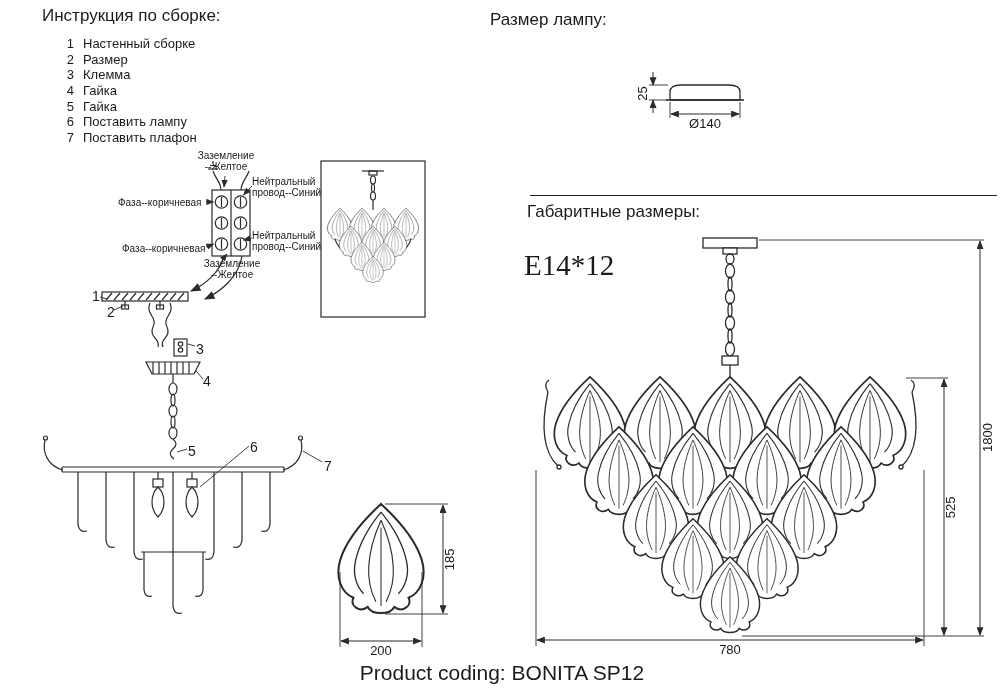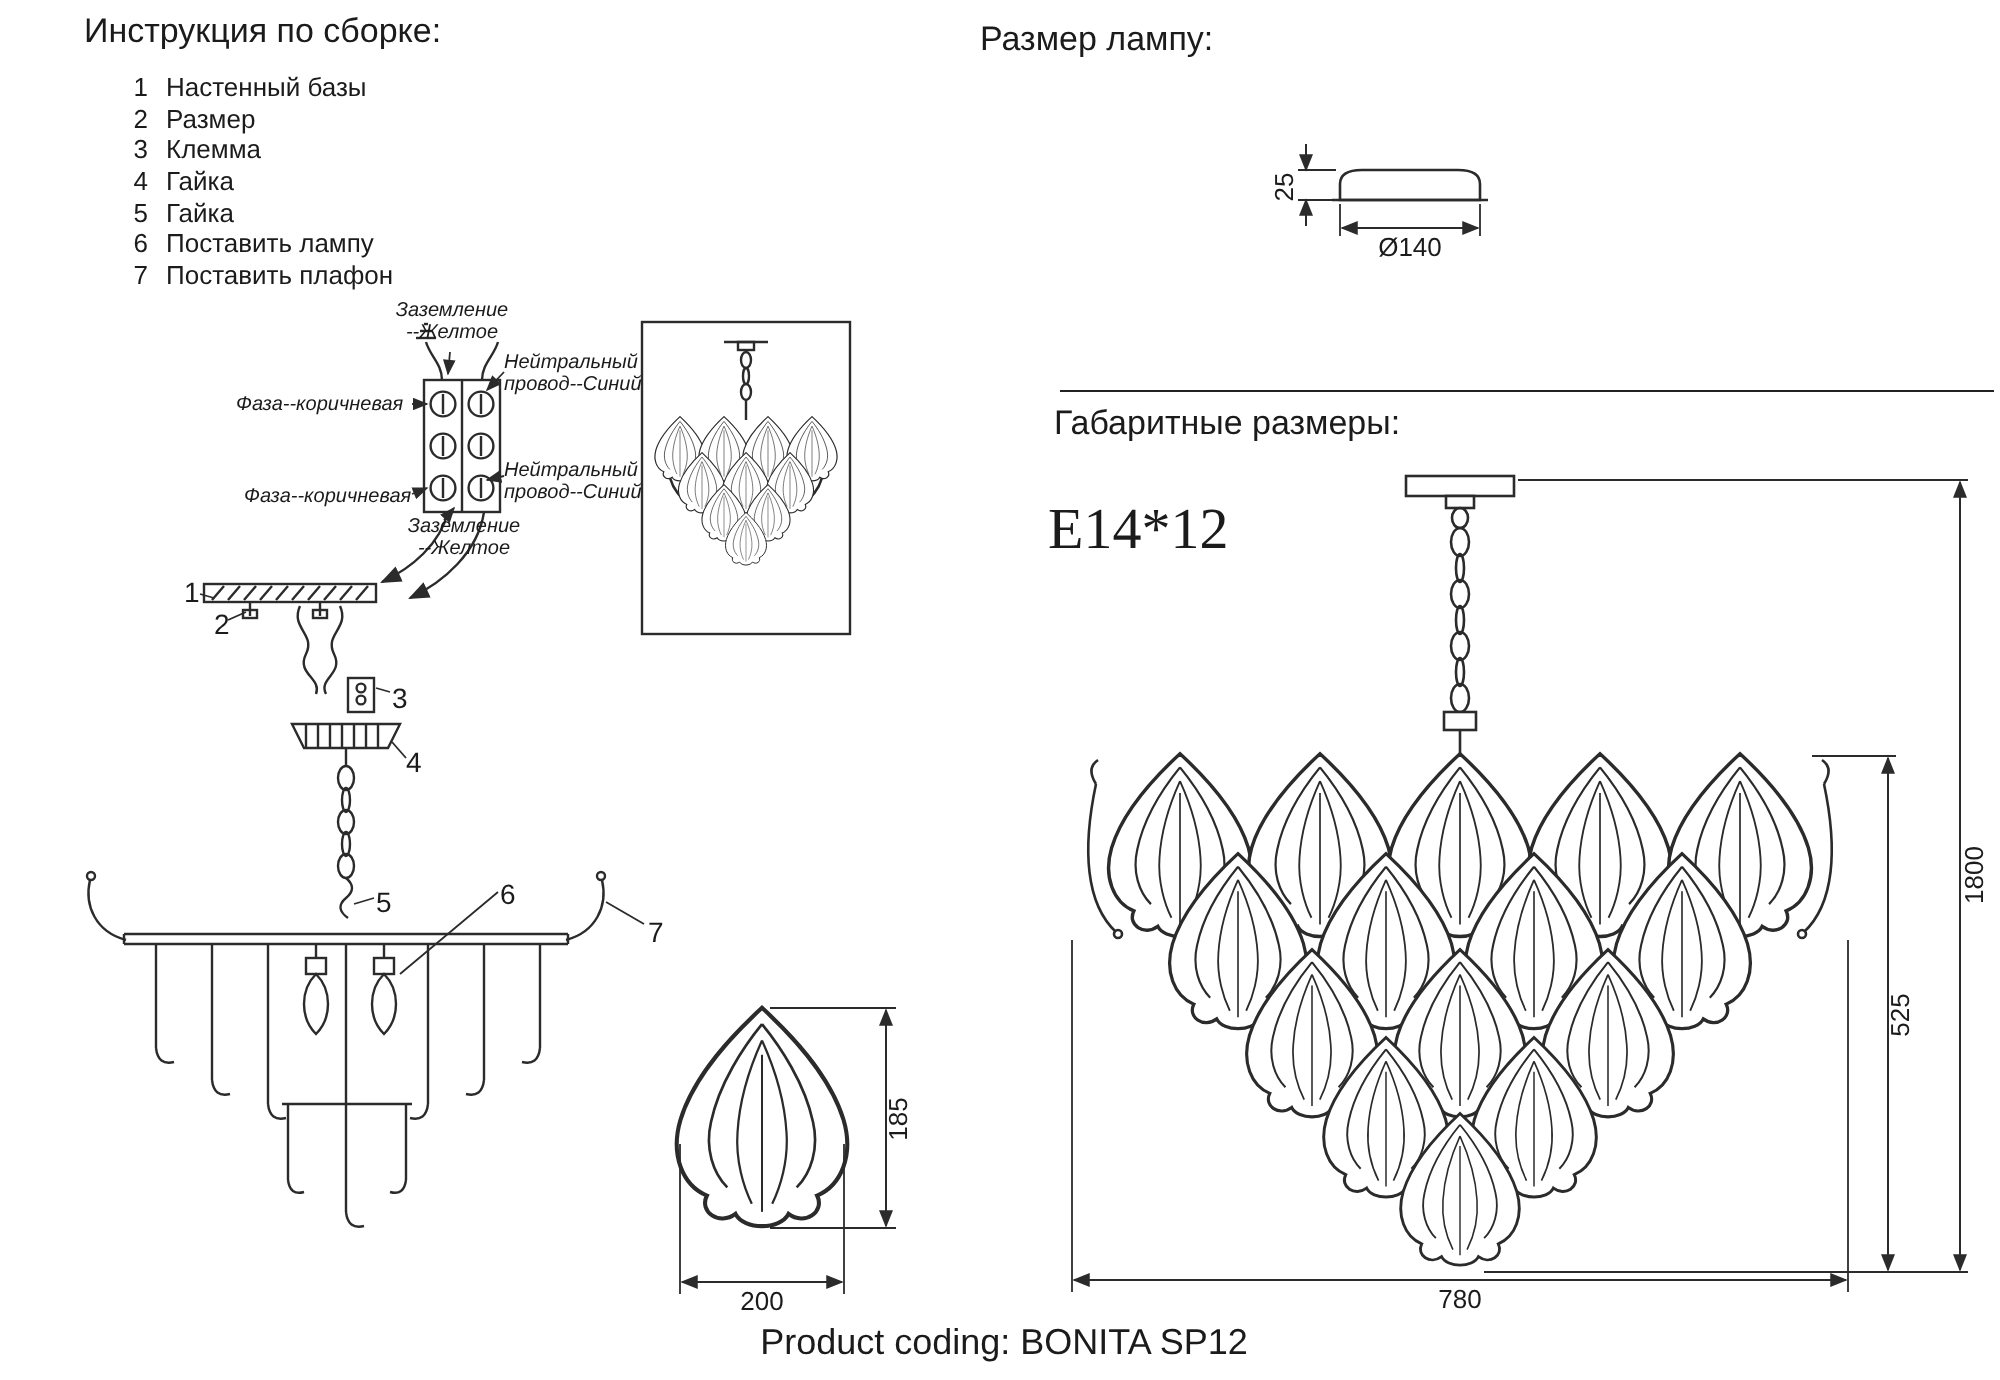--- a/index.html
+++ b/index.html
@@ -4,21 +4,21 @@
 <style>
   html,body{margin:0;padding:0;}
   body{width:1000px;height:690px;position:relative;background:#fff;
        font-family:"Liberation Sans",sans-serif;color:#1b1b1b;overflow:hidden;}
   #art{position:absolute;left:0;top:0;}
   .t{position:absolute;line-height:1.15;}
   .sec{font-size:17px;}
   .list{position:absolute;left:58px;top:36px;font-size:13px;}
   .row{display:flex;height:15.6px;align-items:center;}
   .num{width:16px;text-align:right;margin-right:9px;}
-  .wl{font-size:10px;line-height:11px;white-space:pre-line;font-style:italic;}
+  .wl{font-size:10px;line-height:11px;white-space:pre-line;}
   .co{font-size:14px;}
   .dim{font-size:13px;text-align:center;}
   .vdim{transform:rotate(-90deg);}
   .serif{font-family:"Liberation Serif",serif;text-align:right;}
   .rule{position:absolute;border-top:1.5px solid #222;}
 </style>
 </head>
 <body>
 
 <svg id="art" width="1000" height="690" viewBox="0 0 1000 690">
@@ -232,21 +232,21 @@
     <line x1="924" y1="470" x2="924" y2="646" stroke-width="0.9"></line>
     <line x1="537" y1="640" x2="923" y2="640" stroke-width="1" marker-start="url(#ah)" marker-end="url(#ah)"></line>
   </g>
 </svg>
 
 <div class="t sec" style="left:14px;top:6px;margin-left:28px;">Инструкция по сборке:</div>
 
 <div class="list">
   <div class="row">
       <span class="num">1</span>
-      <span>Настенный базы</span>
+      <span>Настенный сборке</span>
     </div>
   <div class="row">
       <span class="num">2</span>
       <span>Размер</span>
     </div>
   <div class="row">
       <span class="num">3</span>
       <span>Клемма</span>
     </div>
   <div class="row">
@@ -294,13 +294,13 @@
 <div class="t sec" style="left:516px;top:202px;margin-left:11px;">Габаритные размеры:</div>
 <div class="t serif" style="left:524px;top:249px;font-size:29px;">E14*12</div>
 
 <div class="t dim vdim" style="left:968px;top:430px;width:40px;">1800</div>
 <div class="t dim vdim" style="left:931px;top:500px;width:40px;">525</div>
 <div class="t dim" style="left:700px;top:643px;width:60px;">780</div>
 
 <div class="t dim vdim" style="left:430px;top:552px;width:40px;">185</div>
 <div class="t dim" style="left:351px;top:644px;width:60px;">200</div>
 
-<div class="t" style="left:302px;top:661px;width:400px;text-align:center;font-size:18px;">Product coding: BONITA SP12</div>
+<div class="t" style="left:302px;top:661px;width:400px;text-align:center;font-size:21px;">Product coding: BONITA SP12</div>
 
 </body></html>

